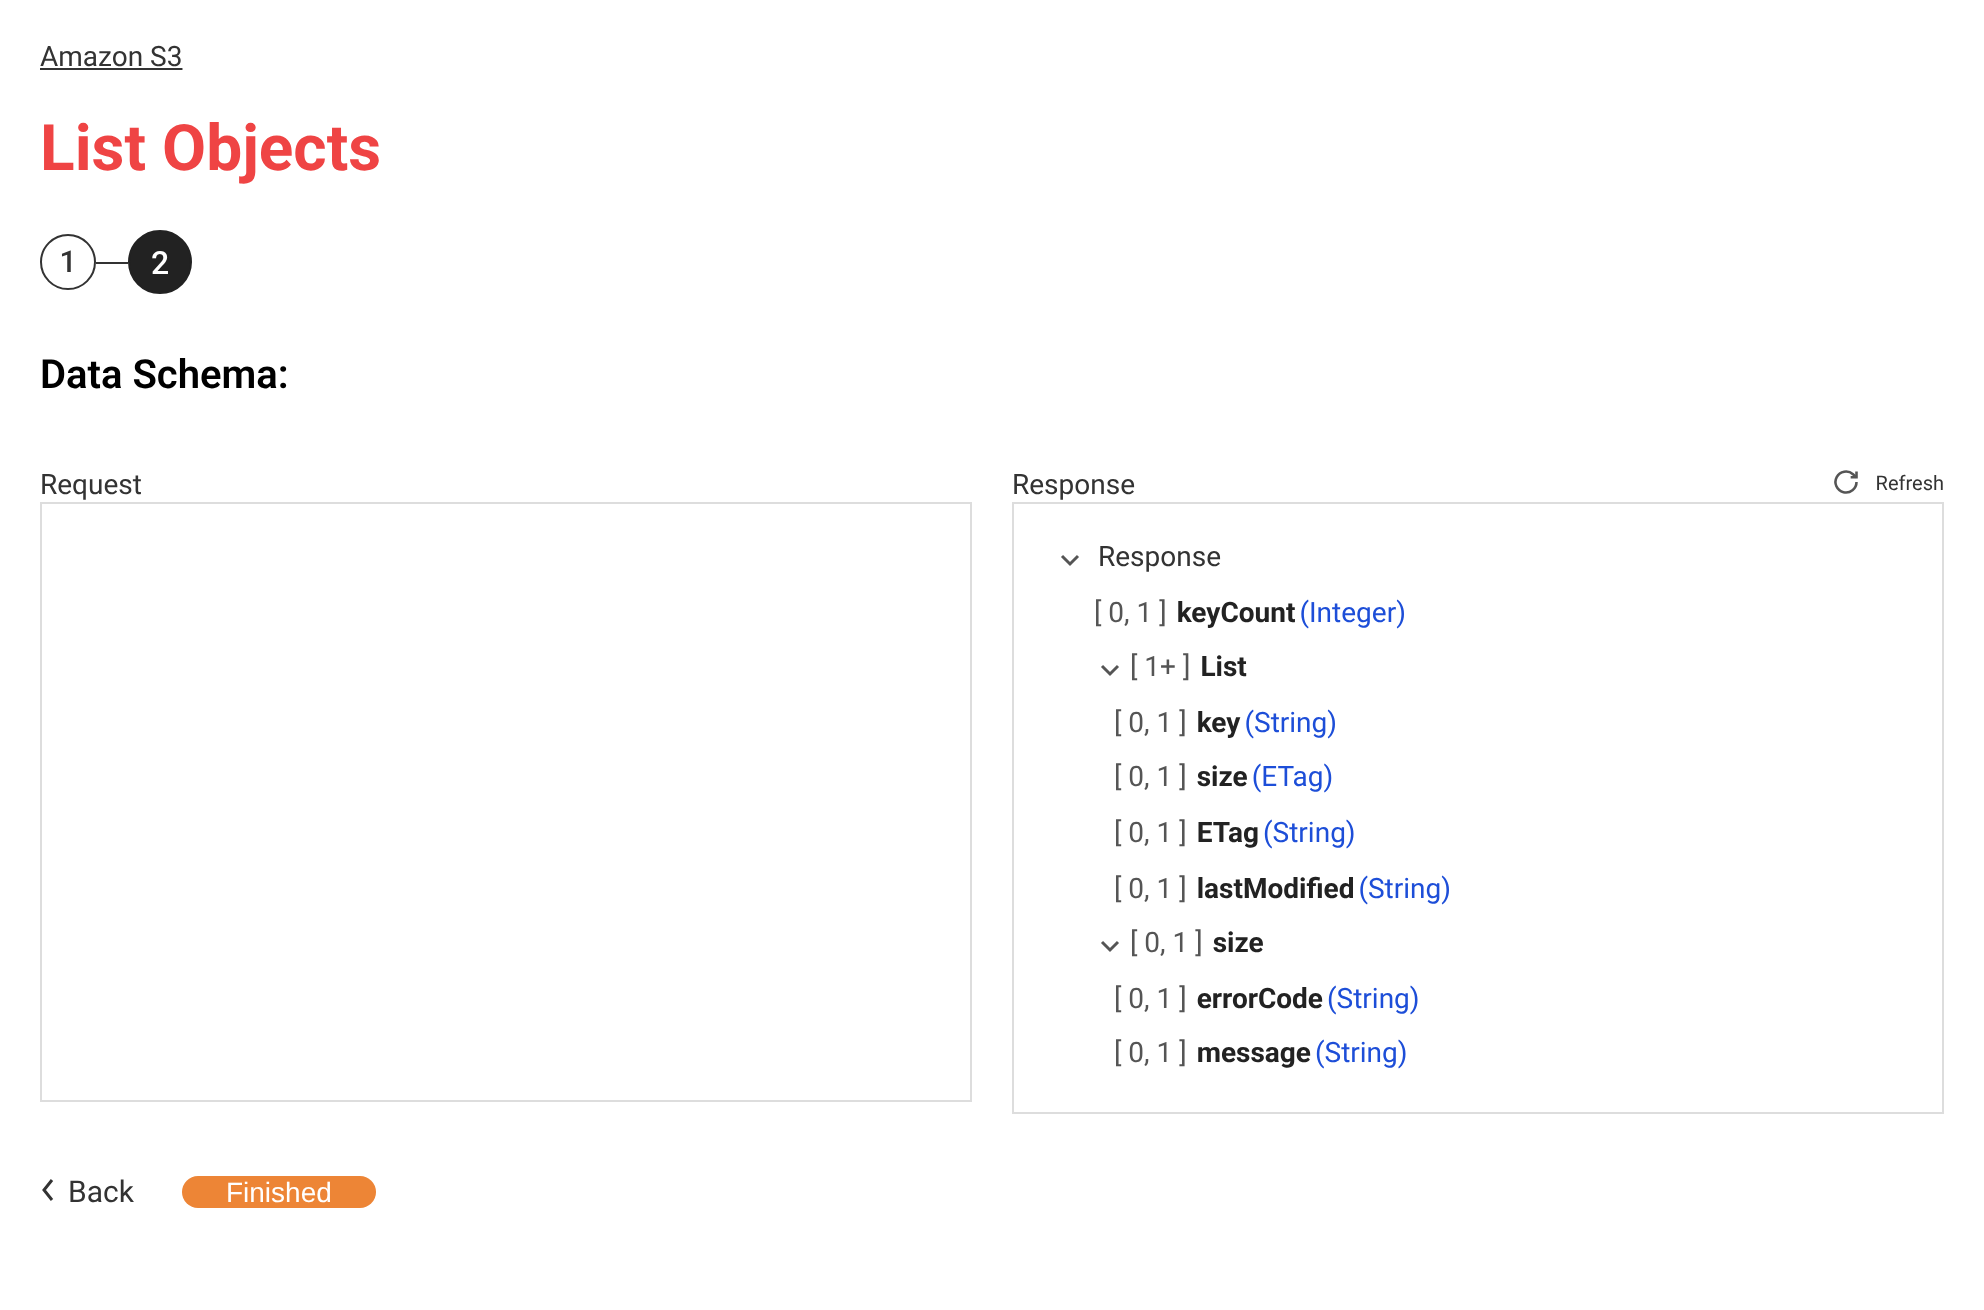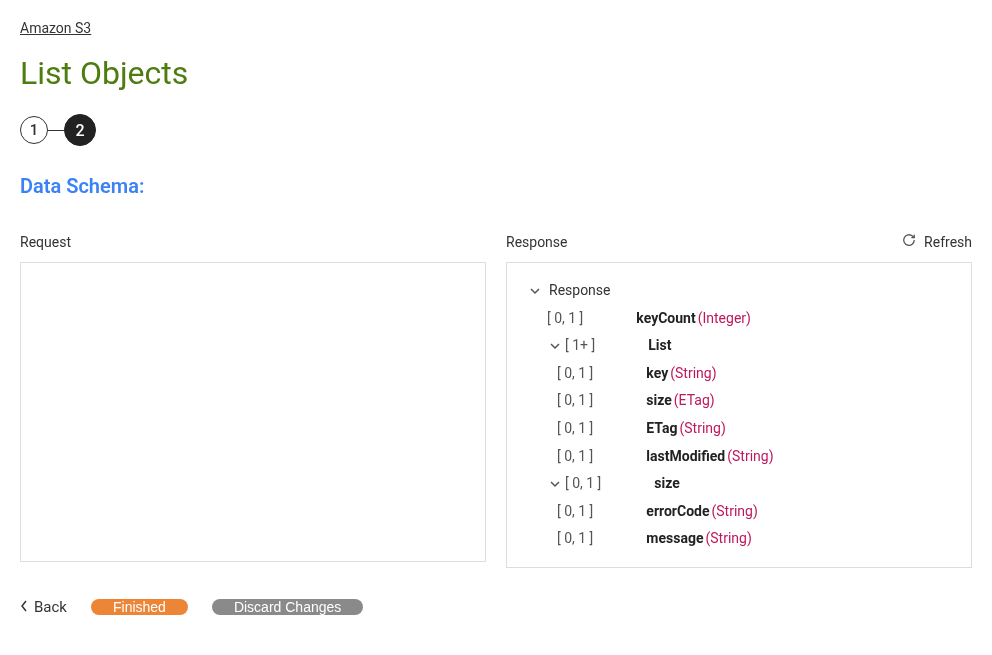--- a/index.html
+++ b/index.html
@@ -17,22 +17,22 @@
     .breadcrumb {
       font-size: 14px;
       color: #333;
       text-decoration: underline;
       cursor: pointer;
       display: inline-block;
       margin-bottom: 18px;
     }
     .page-title {
       font-size: 32px;
-      font-weight: 400;
-      color: #4d7c0f;
+      font-weight: 700;
+      color: #ef4444;
       margin-bottom: 22px;
     }
     .steps {
       display: flex;
       align-items: center;
       margin-bottom: 28px;
     }
     .step {
       width: 28px;
       height: 28px;
@@ -57,49 +57,49 @@
       font-size: 16px;
     }
     .step-connector {
       width: 16px;
       height: 1px;
       background: #333;
     }
     .section-title {
       font-size: 20px;
       font-weight: 600;
-      color: #3b82f6;
+      color: #000000;
       margin-bottom: 28px;
     }
     .schema-container {
       display: flex;
       gap: 20px;
       position: relative;
     }
     .schema-column {
       flex: 1;
       display: flex;
       flex-direction: column;
     }
     .schema-header-row {
       display: flex;
       align-items: flex-end;
       justify-content: space-between;
-      margin-bottom: 12px;
+      margin-bottom: 0;
       min-height: 24px;
     }
     .schema-label {
       font-size: 14px;
       color: #333;
     }
     .refresh {
       display: flex;
       align-items: center;
       gap: 8px;
-      font-size: 14px;
+      font-size: 10px;
       color: #333;
       cursor: pointer;
     }
     .refresh svg {
       width: 14px;
       height: 14px;
     }
     .schema-box {
       border: 1px solid #ddd;
       background: #fff;
@@ -127,24 +127,23 @@
     .tree-indent-0 { padding-left: 8px; }
     .tree-indent-1 { padding-left: 28px; }
     .tree-indent-2 { padding-left: 38px; }
     .card-label {
       color: #555;
       margin-right: 5px;
     }
     .field-name {
       font-weight: 700;
       color: #222;
-      margin-left: 48px;
     }
     .field-type {
-      color: #be185d;
+      color: #1d4ed8;
       margin-left: 2px;
     }
     .footer-buttons {
       display: flex;
       align-items: center;
       gap: 24px;
       margin-top: 30px;
     }
     .back-btn {
       display: flex;
@@ -293,17 +292,16 @@
 <div class="footer-buttons">
   <div class="back-btn">
     <span>
       <svg viewBox="0 0 8 12">
           <path d="M6 1 L2 6 L6 11" fill="none" stroke="#333" stroke-width="1.5"></path>
         </svg>
     </span>
     <span>Back</span>
   </div>
   <button class="btn btn-primary">Finished</button>
-  <button class="btn btn-secondary">Discard Changes</button>
 </div>
 
 
 
 
 </body></html>

